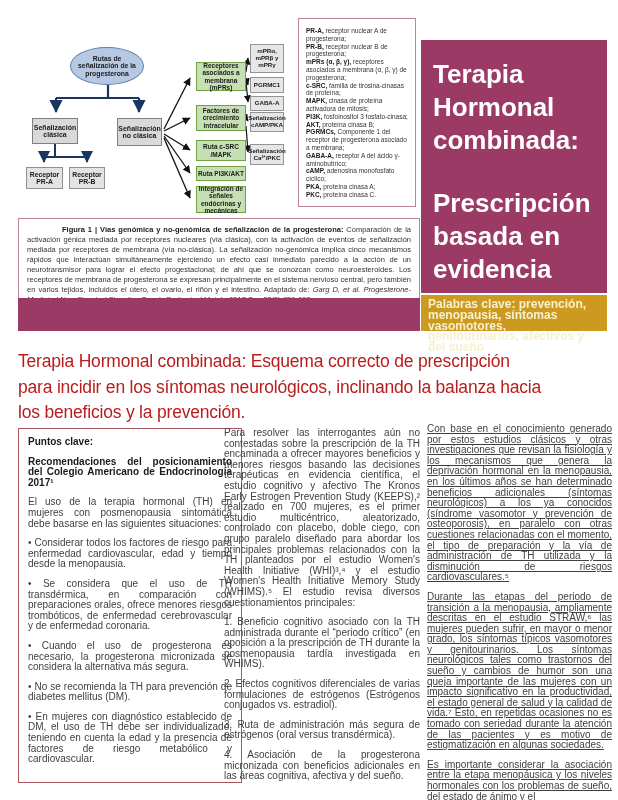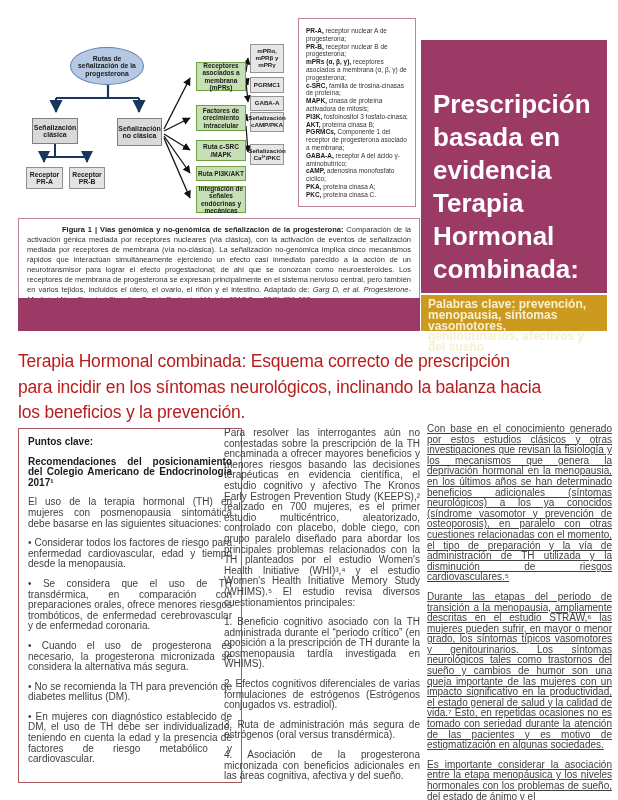--- a/index.html
+++ b/index.html
@@ -132,22 +132,22 @@
     <div class="legend-entry"><b>PKC,</b><span> proteína cinasa C.</span></div>
   </div>
 
 <div class="abs caption-box">
   <b>Figura 1 | Vías genómica y no-genómica de señalización de la progesterona:</b><span> Comparación de la activación génica mediada por receptores nucleares (vía clásica), con la activación de eventos de señalización mediada por receptores de membrana (vía no-clásica). La señalización no-genómica implica cinco mecanismos rápidos que interactúan simultáneamente ejerciendo un efecto casi inmediato parecido a la acción de un neurotransmisor para lograr el efecto progestacional; de ahí que se conozcan como neuroesteroides. Los receptores de membrana de progesterona se expresan principalmente en el sistema nervioso central, pero también en varios tejidos, incluidos el útero, el ovario, el riñón y el intestino. Adaptado de: </span><i>Garg D, et al. Progesterone-Mediated Non-Classical Signaling.Trends Endocrinol Metab. 2017 Sep;28(9):656-668.</i>
 </div>
 
 <div class="abs maroon-band"></div>
 
 <div class="abs title-box">
+  <div class="title-part">Terapia Hormonal combinada:</div>
   <div class="title-part title-part2">Prescripción basada en evidencia</div>
-  <div class="title-part">Terapia Hormonal combinada:</div>
 </div>
 
 <div class="abs keywords-box">Palabras clave: prevención, menopausia, síntomas vasomotores, genitourinarios, afectivos y del sueño</div>
 
 <div class="abs headline">
   <div>Terapia Hormonal combinada: Esquema correcto de prescripción</div>
   <div>para incidir en los síntomas neurológicos, inclinando la balanza hacia</div>
   <div>los beneficios y la prevención.</div>
 </div>
 

